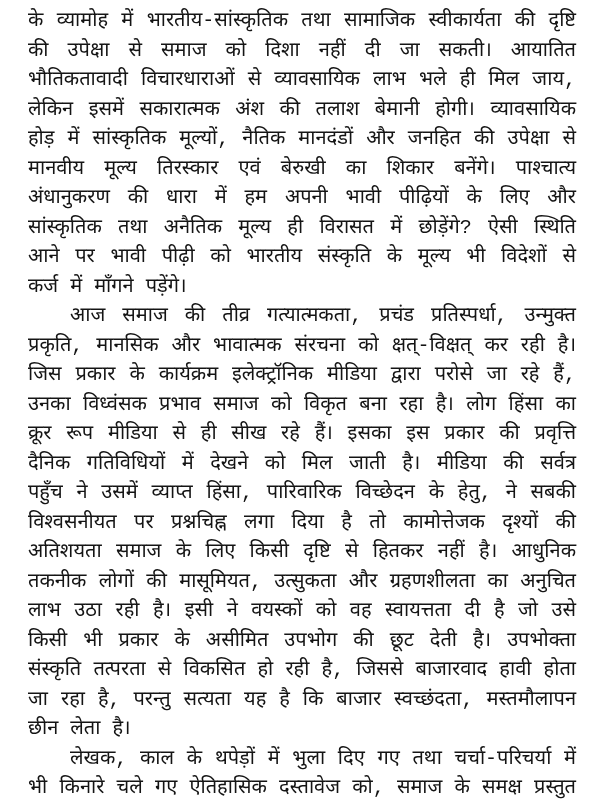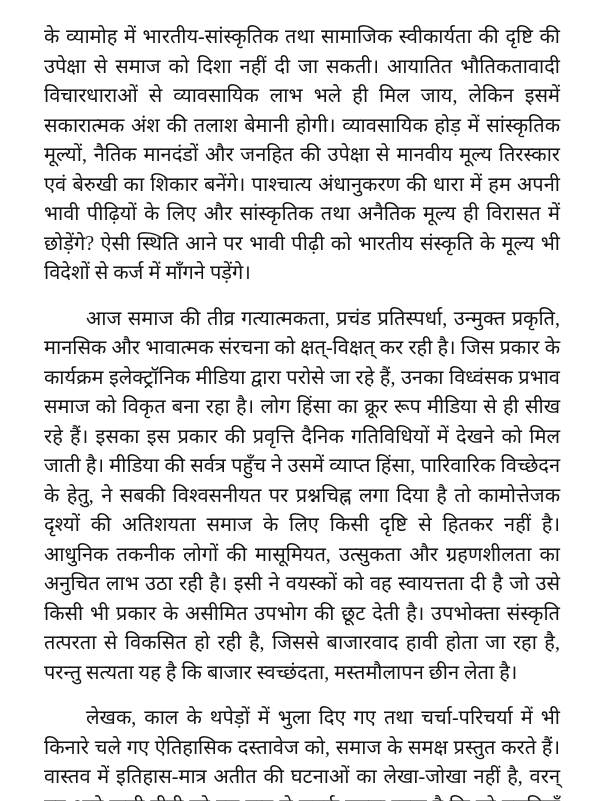--- a/index.html
+++ b/index.html
@@ -15,22 +15,23 @@
     padding: 6px 24px 10px 28px;
     font-family: "Liberation Serif", "DejaVu Serif", serif;
     font-size: 20px;
     line-height: 29.5px;
     color: #141414;
     text-align: justify;
     text-justify: inter-word;
     -webkit-font-smoothing: antialiased;
   }
   .para {
-    margin: 16px;
+    margin: 0;
     padding: 0;
+    font-family: Liberation Mono, monospace;
   }
   .para.indent {
     text-indent: 42px;
   }
 </style>
 </head>
 <body>
 
 <div class="page">
   <p class="para">के व्यामोह में भारतीय-सांस्कृतिक तथा सामाजिक स्वीकार्यता की दृष्टि की उपेक्षा से समाज को दिशा नहीं दी जा सकती। आयातित भौतिकतावादी विचारधाराओं से व्यावसायिक लाभ भले ही मिल जाय, लेकिन इसमें सकारात्मक अंश की तलाश बेमानी होगी। व्यावसायिक होड़ में सांस्कृतिक मूल्यों, नैतिक मानदंडों और जनहित की उपेक्षा से मानवीय मूल्य तिरस्कार एवं बेरुखी का शिकार बनेंगे। पाश्चात्य अंधानुकरण की धारा में हम अपनी भावी पीढ़ियों के लिए और सांस्कृतिक तथा अनैतिक मूल्य ही विरासत में छोड़ेंगे? ऐसी स्थिति आने पर भावी पीढ़ी को भारतीय संस्कृति के मूल्य भी विदेशों से कर्ज में माँगने पड़ेंगे।</p>

